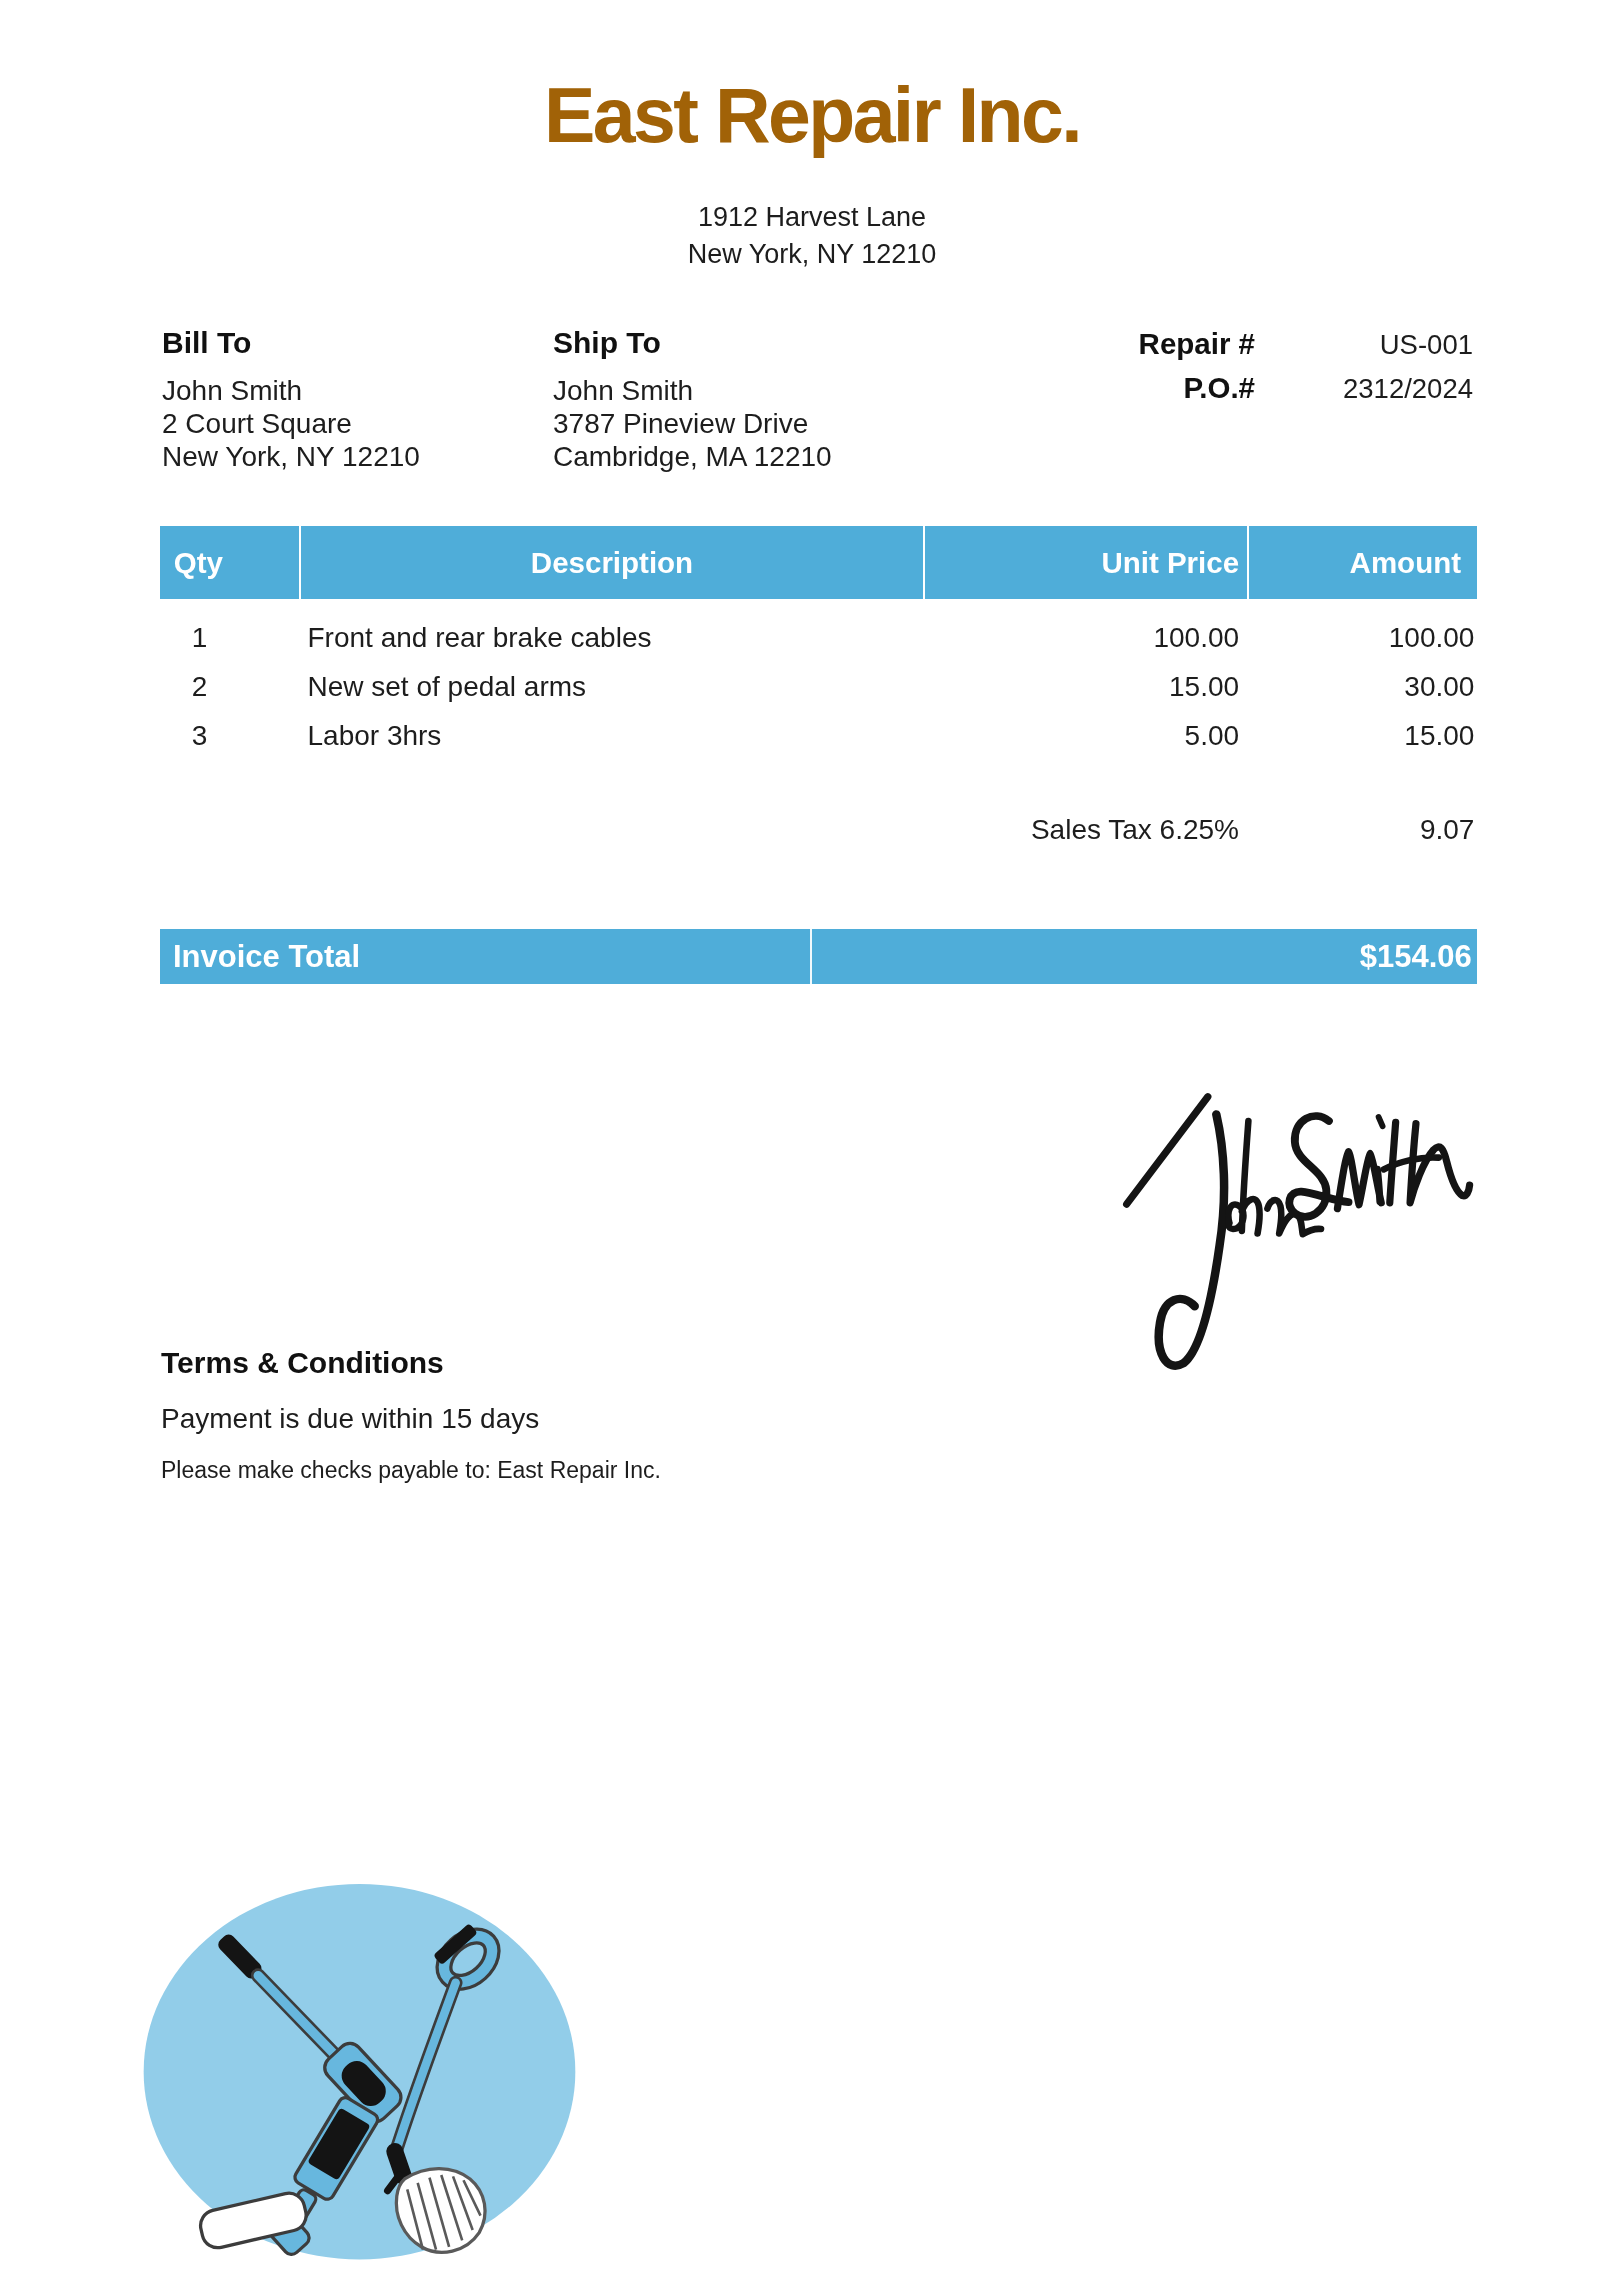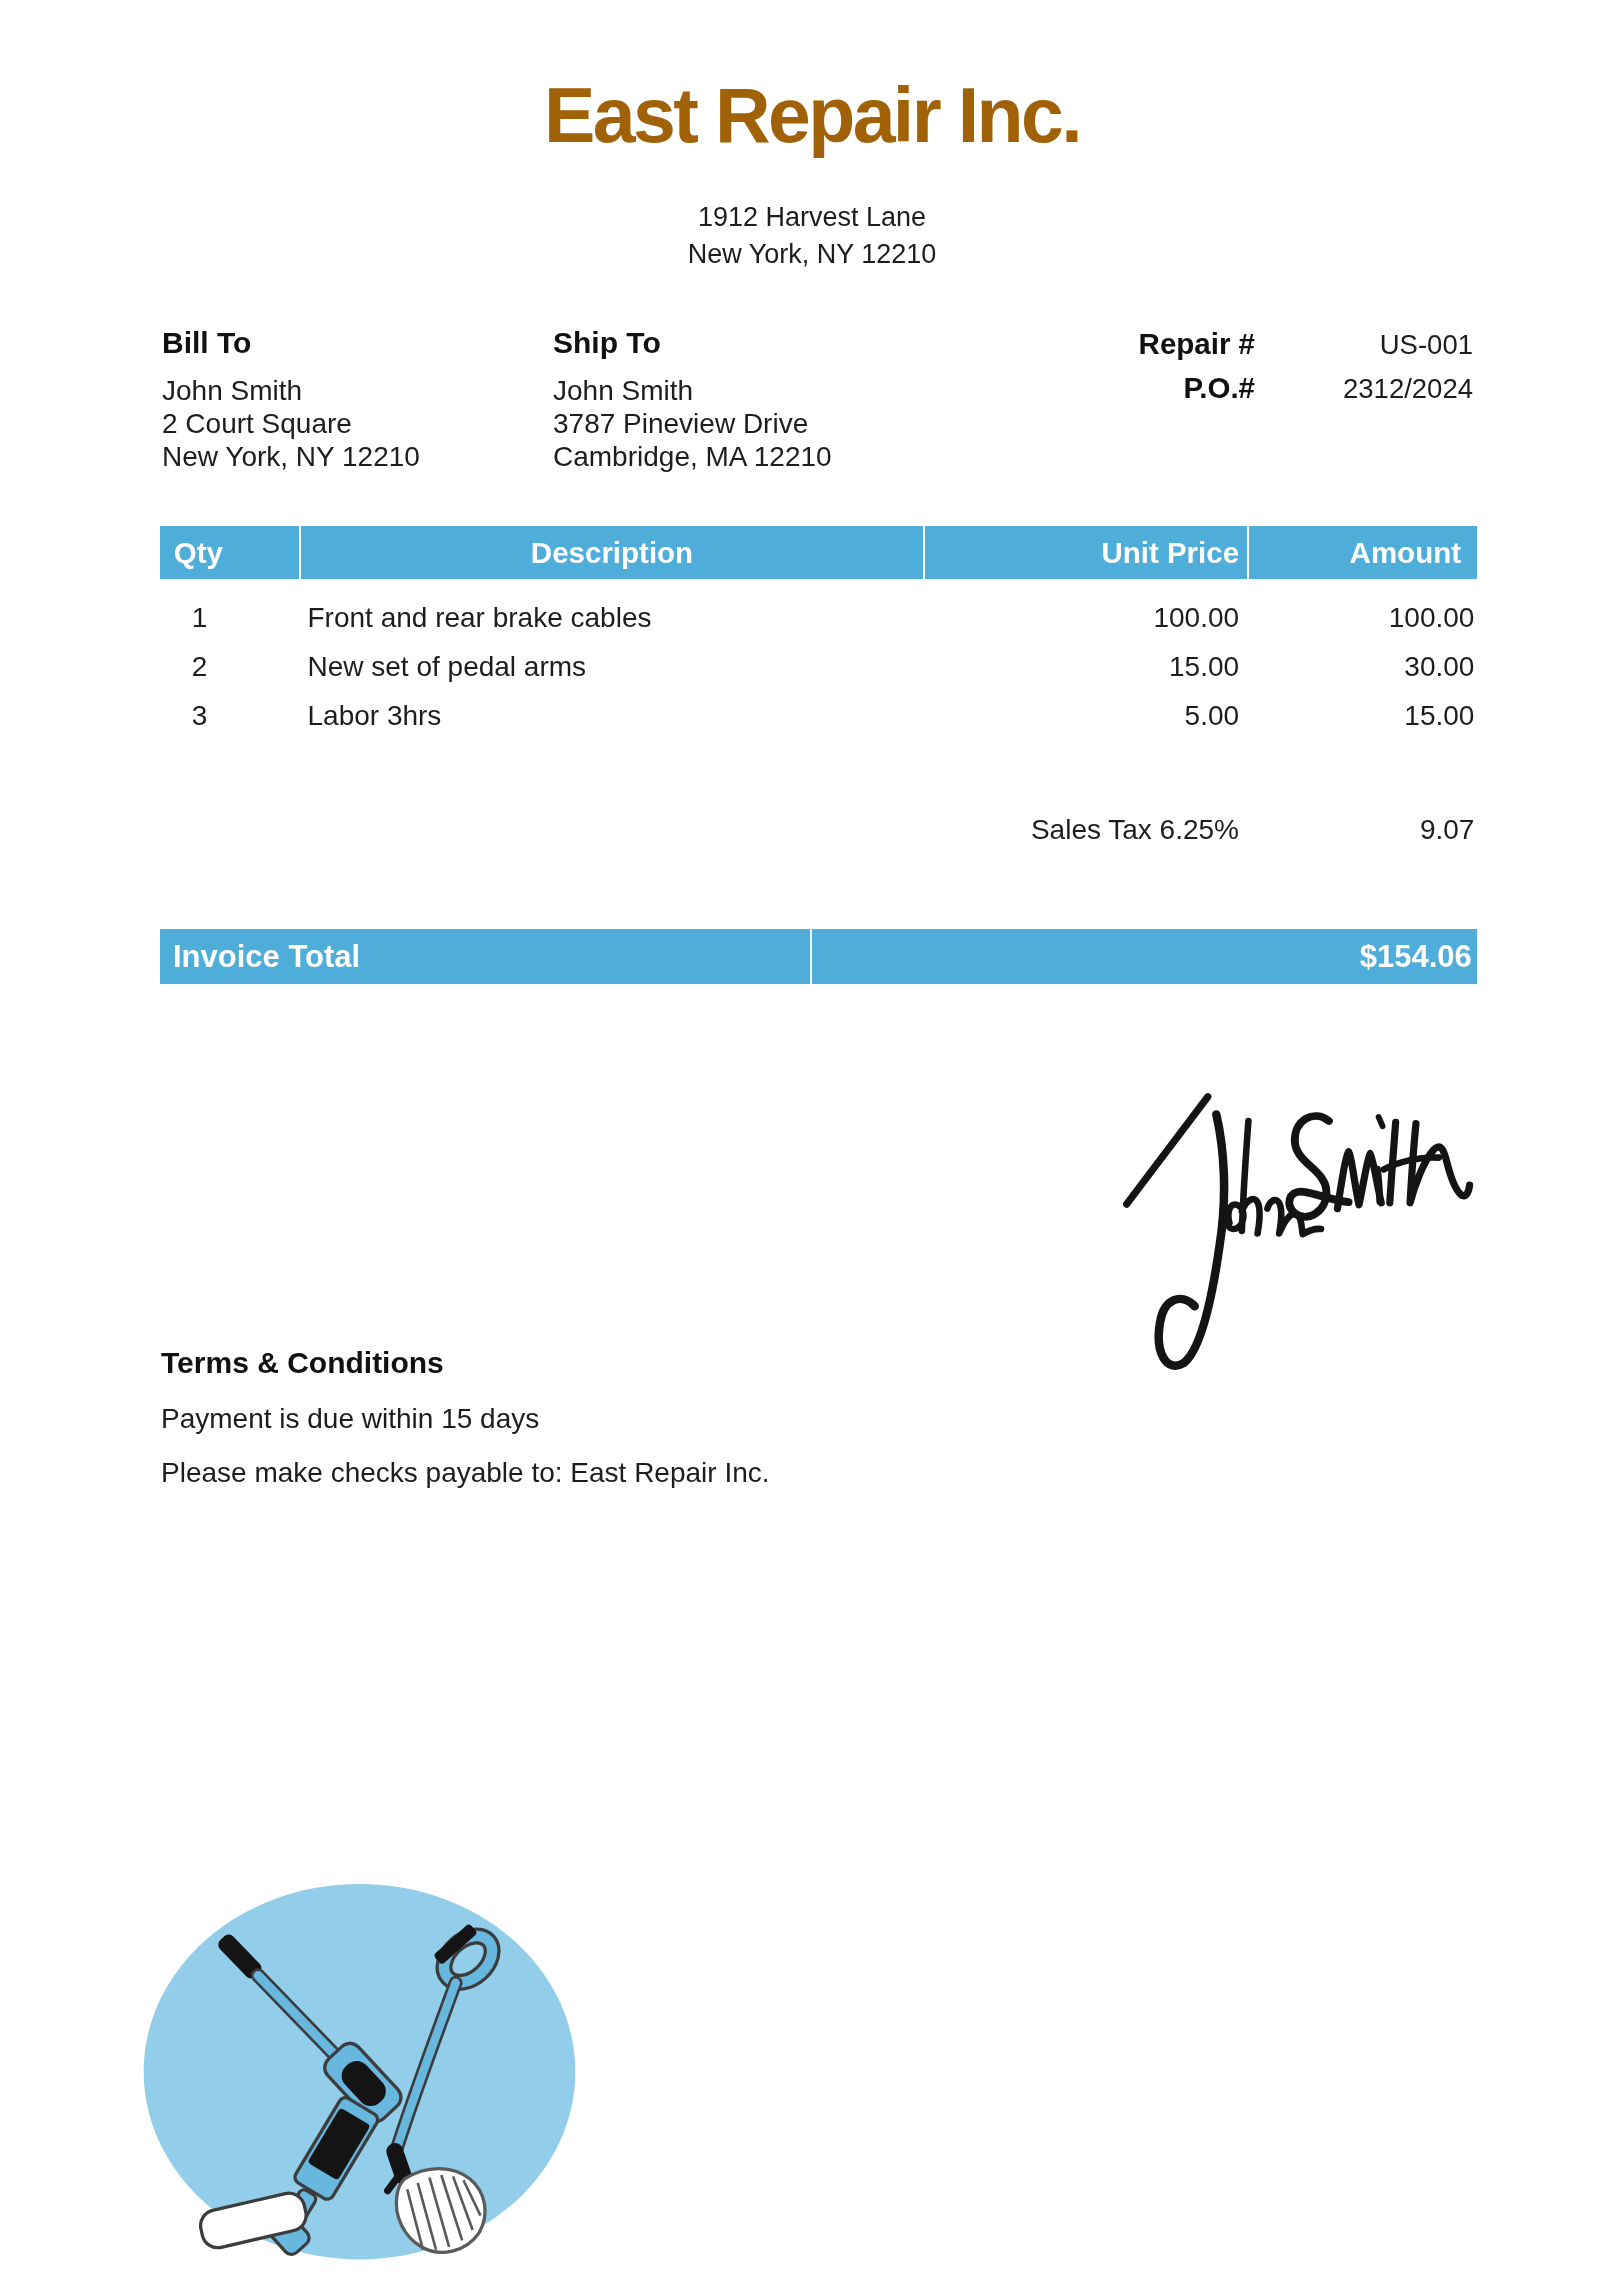--- a/index.html
+++ b/index.html
@@ -25,21 +25,21 @@
   .bill-to{left:162px;}
   .ship-to{left:553px;}
   .party-heading{font-size:30px;font-weight:700;line-height:35px;margin-bottom:14.4px;color:#111;}
   .party-line{font-size:28px;line-height:33px;}
   .invoice-meta{position:absolute;top:327px;right:151px;}
   .meta-row{display:flex;justify-content:flex-end;align-items:baseline;margin-bottom:8.5px;}
   .meta-label{font-size:29.5px;font-weight:700;line-height:34px;color:#111;}
   .meta-value{width:218px;text-align:right;font-size:27.5px;line-height:34px;}
   
   .items-table{position:absolute;left:160px;top:526px;width:1317px;}
-  .thead{display:flex;height:53px;background:var(--accent);color:#fff;font-weight:700;font-size:29.5px;}
+  .thead{display:flex;height:73px;background:var(--accent);color:#fff;font-weight:700;font-size:29.5px;}
   .th{box-sizing:border-box;height:100%;display:flex;align-items:center;}
   .th-qty{width:139px;padding-left:13.7px;}
   .th-desc{width:624px;justify-content:center;border-left:2px solid #fff;}
   .th-price{width:324px;justify-content:flex-end;padding-right:7.9px;border-left:2px solid #fff;}
   .th-amount{width:230px;justify-content:flex-end;padding-right:16px;border-left:2px solid #fff;}
   .tbody{margin-top:14.4px;}
   .tr{display:flex;height:49px;align-items:center;font-size:28px;}
   .td{box-sizing:border-box;}
   .td-qty{width:139px;text-align:center;padding-right:60px;}
   .td-desc{width:624px;padding-left:8.5px;}
@@ -54,21 +54,21 @@
   .grand-total-bar{
     position:absolute;left:160px;top:929px;width:1317px;height:55px;
     background:var(--accent);display:flex;color:#fff;font-weight:700;font-size:31px;
   }
   .bar-left{box-sizing:border-box;width:652px;display:flex;align-items:center;padding-left:13px;border-right:2px solid rgba(255,255,255,0.92);}
   .bar-right{flex:1;display:flex;align-items:center;justify-content:flex-end;padding-right:5.2px;}
   
   .signature-svg{position:absolute;left:1118px;top:1083px;width:357px;height:288px;}
   .terms-heading{position:absolute;left:161px;top:1346px;font-size:30px;font-weight:700;color:#111;}
   .terms-line1{position:absolute;left:161px;top:1403px;font-size:28px;}
-  .terms-line2{position:absolute;left:161px;top:1457px;font-size:28px;}
+  .terms-line2{position:absolute;left:161px;top:1457px;font-size:23px;}
   .logo-svg{position:absolute;left:143px;top:1883px;width:433px;height:378px;}
 </style>
 </head>
 <body>
 
 <div class="page" style="--accent: #4FADD9;">
 
   <div class="company-name">East Repair Inc.</div>
   <div class="company-address">
     <div>1912 Harvest Lane</div>

